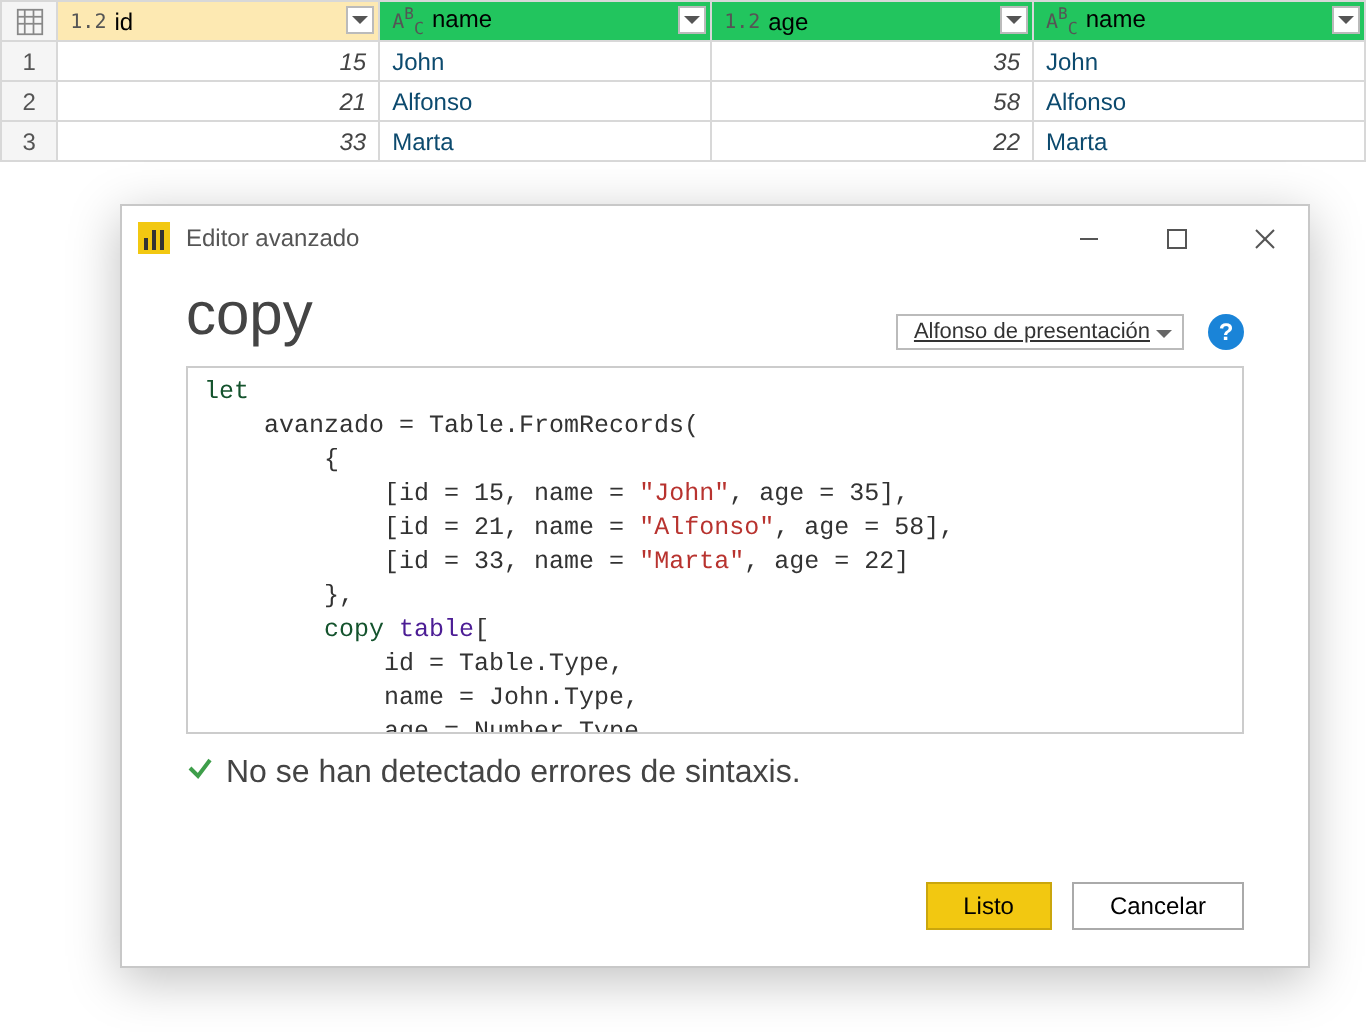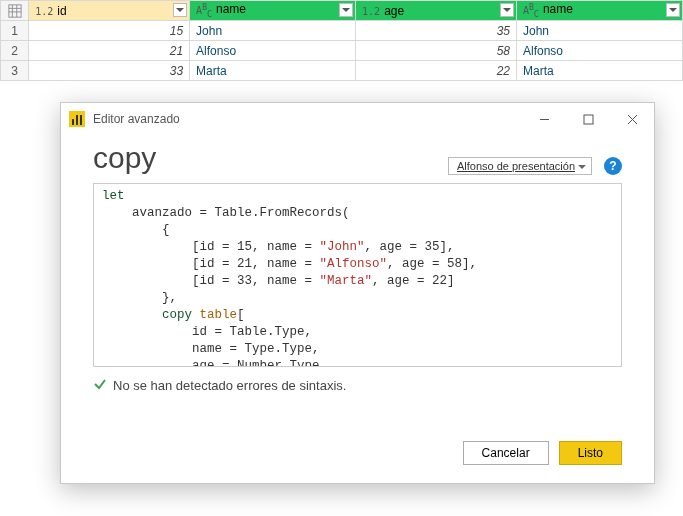--- a/index.html
+++ b/index.html
@@ -39,23 +39,23 @@
 .opts-row { display: flex; align-items: center; gap: 12px; }
 .opts-btn { border: 1px solid #bbb; background: #fff; padding: 2px 16px 2px 8px; font-size: 11px; color: #333; position: relative; }
 .opts-btn .underline { text-decoration: underline; }
 .opts-btn::after { content:""; position:absolute; right:5px; top:7px; border:4px solid transparent; border-top-color:#666; }
 .help-ico { width: 18px; height: 18px; border-radius: 50%; background: #1a84d8; color: #fff; display: flex; align-items: center; justify-content: center; font-size: 12px; font-weight: bold; }
 
 .code-box { border: 1px solid #ccc; height: 184px; overflow: auto; padding: 4px 8px; font-family: Consolas, "Courier New", monospace; font-size: 12.5px; line-height: 17px; white-space: pre; color: #333; }
 .kw { color: #14532d; }
 .str { color: #b8332f; }
 .num-lit { color: #333; }
-.typ { color: #a16207; }
+.typ { color: #4c1d95; }
 
-.status-row { display: flex; align-items: center; gap: 6px; margin-top: 10px; color: #444; font-size: 13px; }
+.status-row { display: flex; align-items: center; gap: 6px; margin-top: 10px; color: #444; font-size: 16px; }
 .check svg { width: 14px; height: 14px; stroke: #3e9e4a; stroke-width: 2; fill: none; }
 
 .btn-row { display: flex; justify-content: flex-end; gap: 10px; padding: 0 32px 18px 32px; margin-top: auto; }
 .btn { border: 1px solid #aaa; padding: 4px 18px; font-size: 12px; background: #fff; cursor: pointer; }
 .btn.primary { background: #f2c811; border-color: #caa60d; }
 </style>
 </head>
 <body>
 
 <table class="grid">
@@ -164,29 +164,29 @@
 
     <div class="code-box"><span class="kw">let</span>
 <span>    avanzado = Table.FromRecords(</span>
 <span>        {</span>
 <span>            [id = </span><span class="num-lit">15</span><span>, name = </span><span class="str">"John"</span><span>, age = </span><span class="num-lit">35</span><span>],</span>
 <span>            [id = </span><span class="num-lit">21</span><span>, name = </span><span class="str">"Alfonso"</span><span>, age = </span><span class="num-lit">58</span><span>],</span>
 <span>            [id = </span><span class="num-lit">33</span><span>, name = </span><span class="str">"Marta"</span><span>, age = </span><span class="num-lit">22</span><span>]</span>
 <span>        },</span>
 <span>        </span><span class="kw">copy</span><span> </span><span class="typ">table</span><span>[</span>
 <span>            id = Table.Type,</span>
-<span>            name = Type.Type,</span>
+<span>            name = John.Type,</span>
 <span>            age = Number.Type</span>
 </div>
 
     <div class="status-row">
       <span class="check"><svg viewBox="0 0 14 14">
             <polyline points="2,7 6,11 12,3"></polyline>
           </svg></span>
       <span>No se han detectado errores de sintaxis.</span>
     </div>
   </div>
 
   <div class="btn-row">
+    <button class="btn primary">Listo</button>
     <button class="btn">Cancelar</button>
-    <button class="btn primary">Listo</button>
   </div>
 </div>
 
 </body></html>

